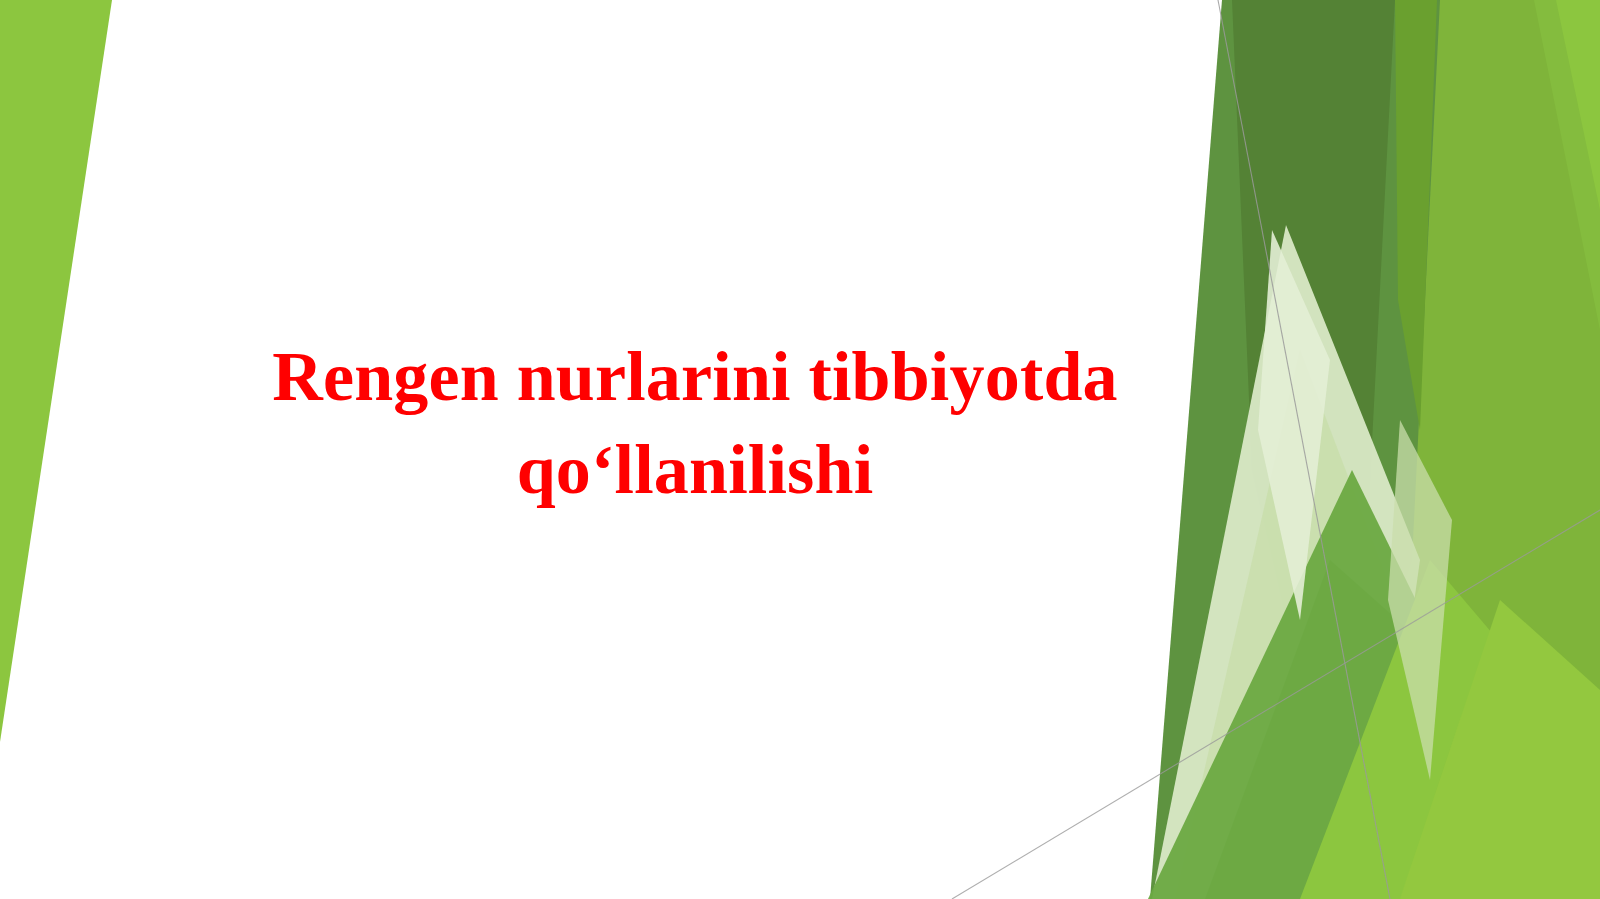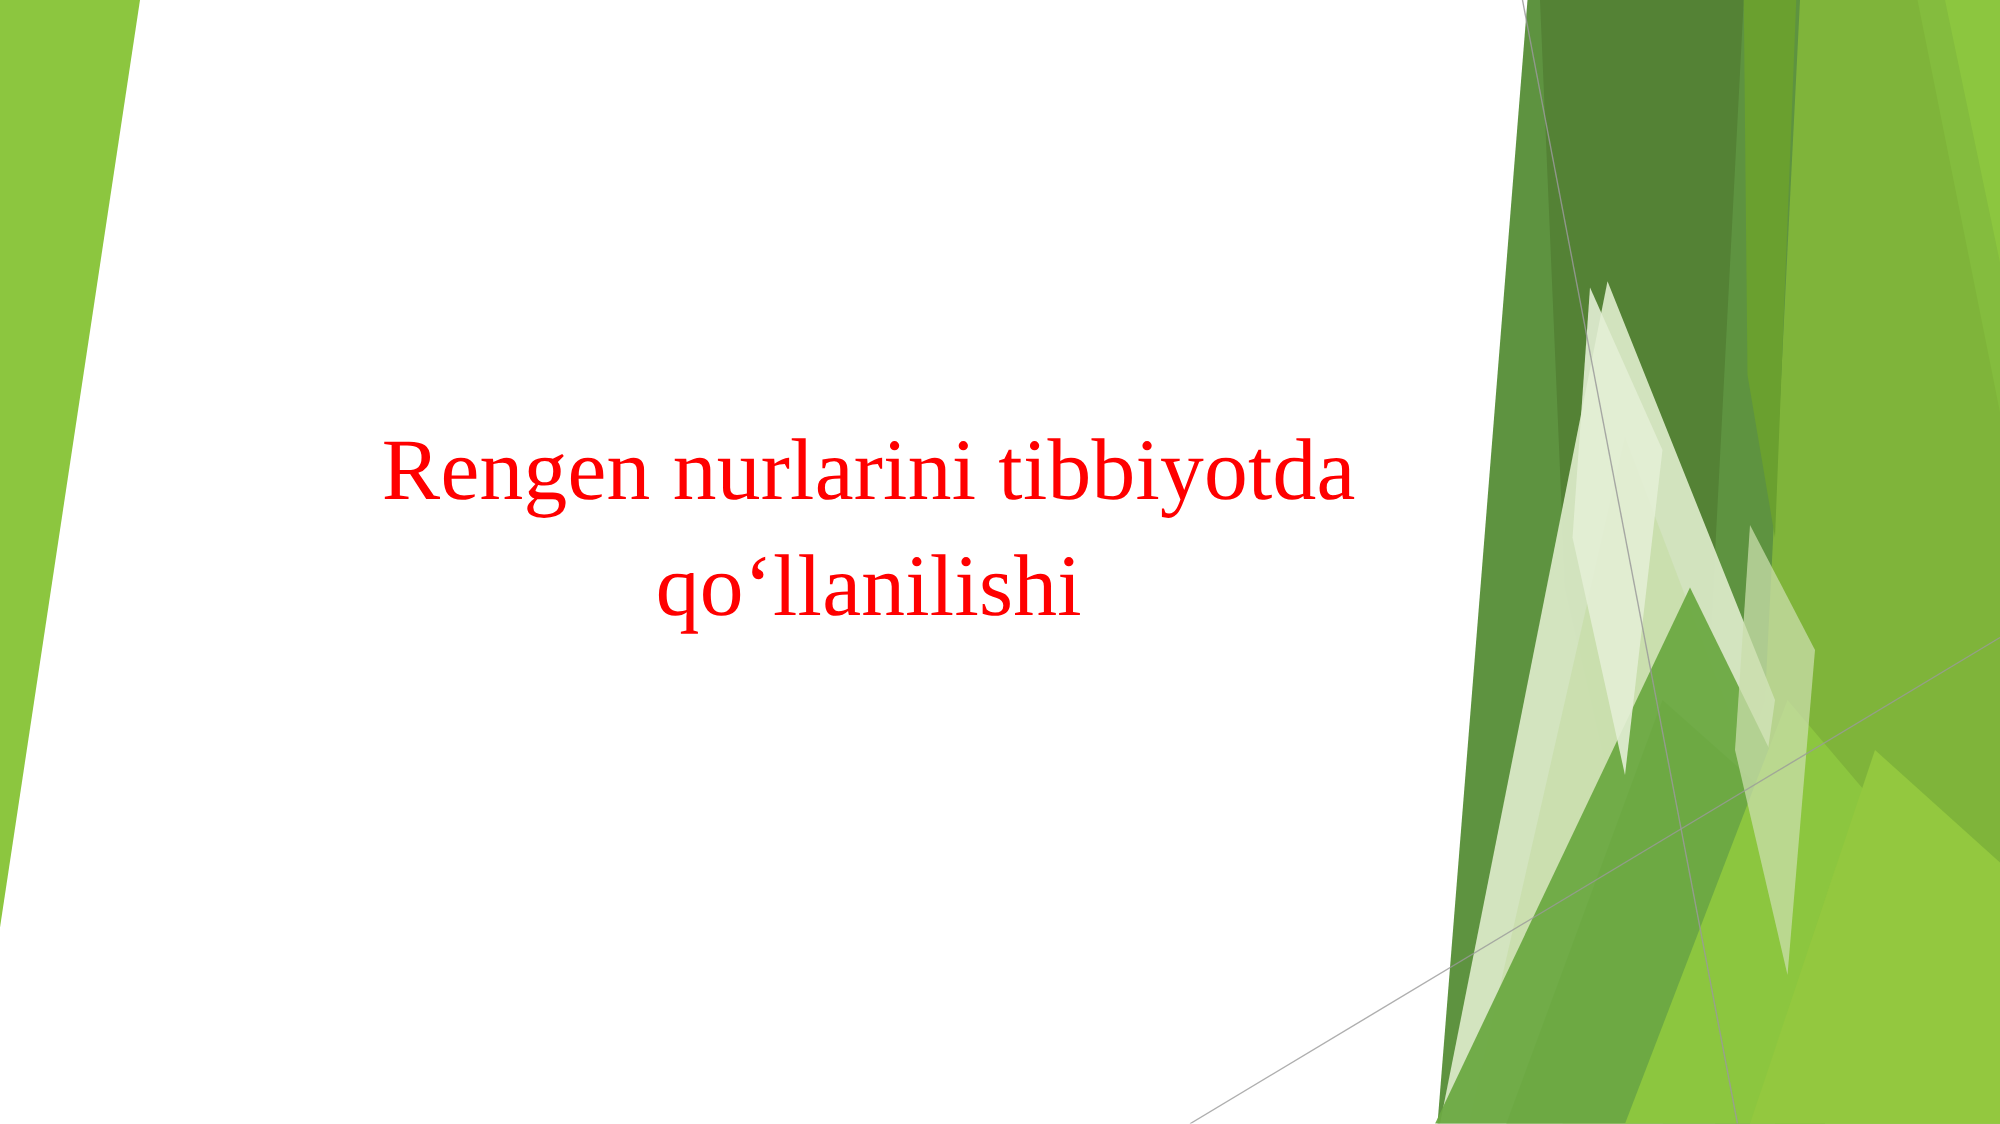--- a/index.html
+++ b/index.html
@@ -33,21 +33,21 @@
     left: 170px;
     top: 330px;
     width: 1050px;
     text-align: center;
     z-index: 5;
   }
 
   #slide-title {
     margin: 0;
     font-family: "Liberation Serif", serif;
-    font-weight: normal;
+    font-weight: bold;
     font-size: 70px;
     line-height: 1.33;
     color: #FF0000;
     letter-spacing: 0.2px;
     white-space: pre-wrap;
   }
 </style>
 </head>
 <body>
 

